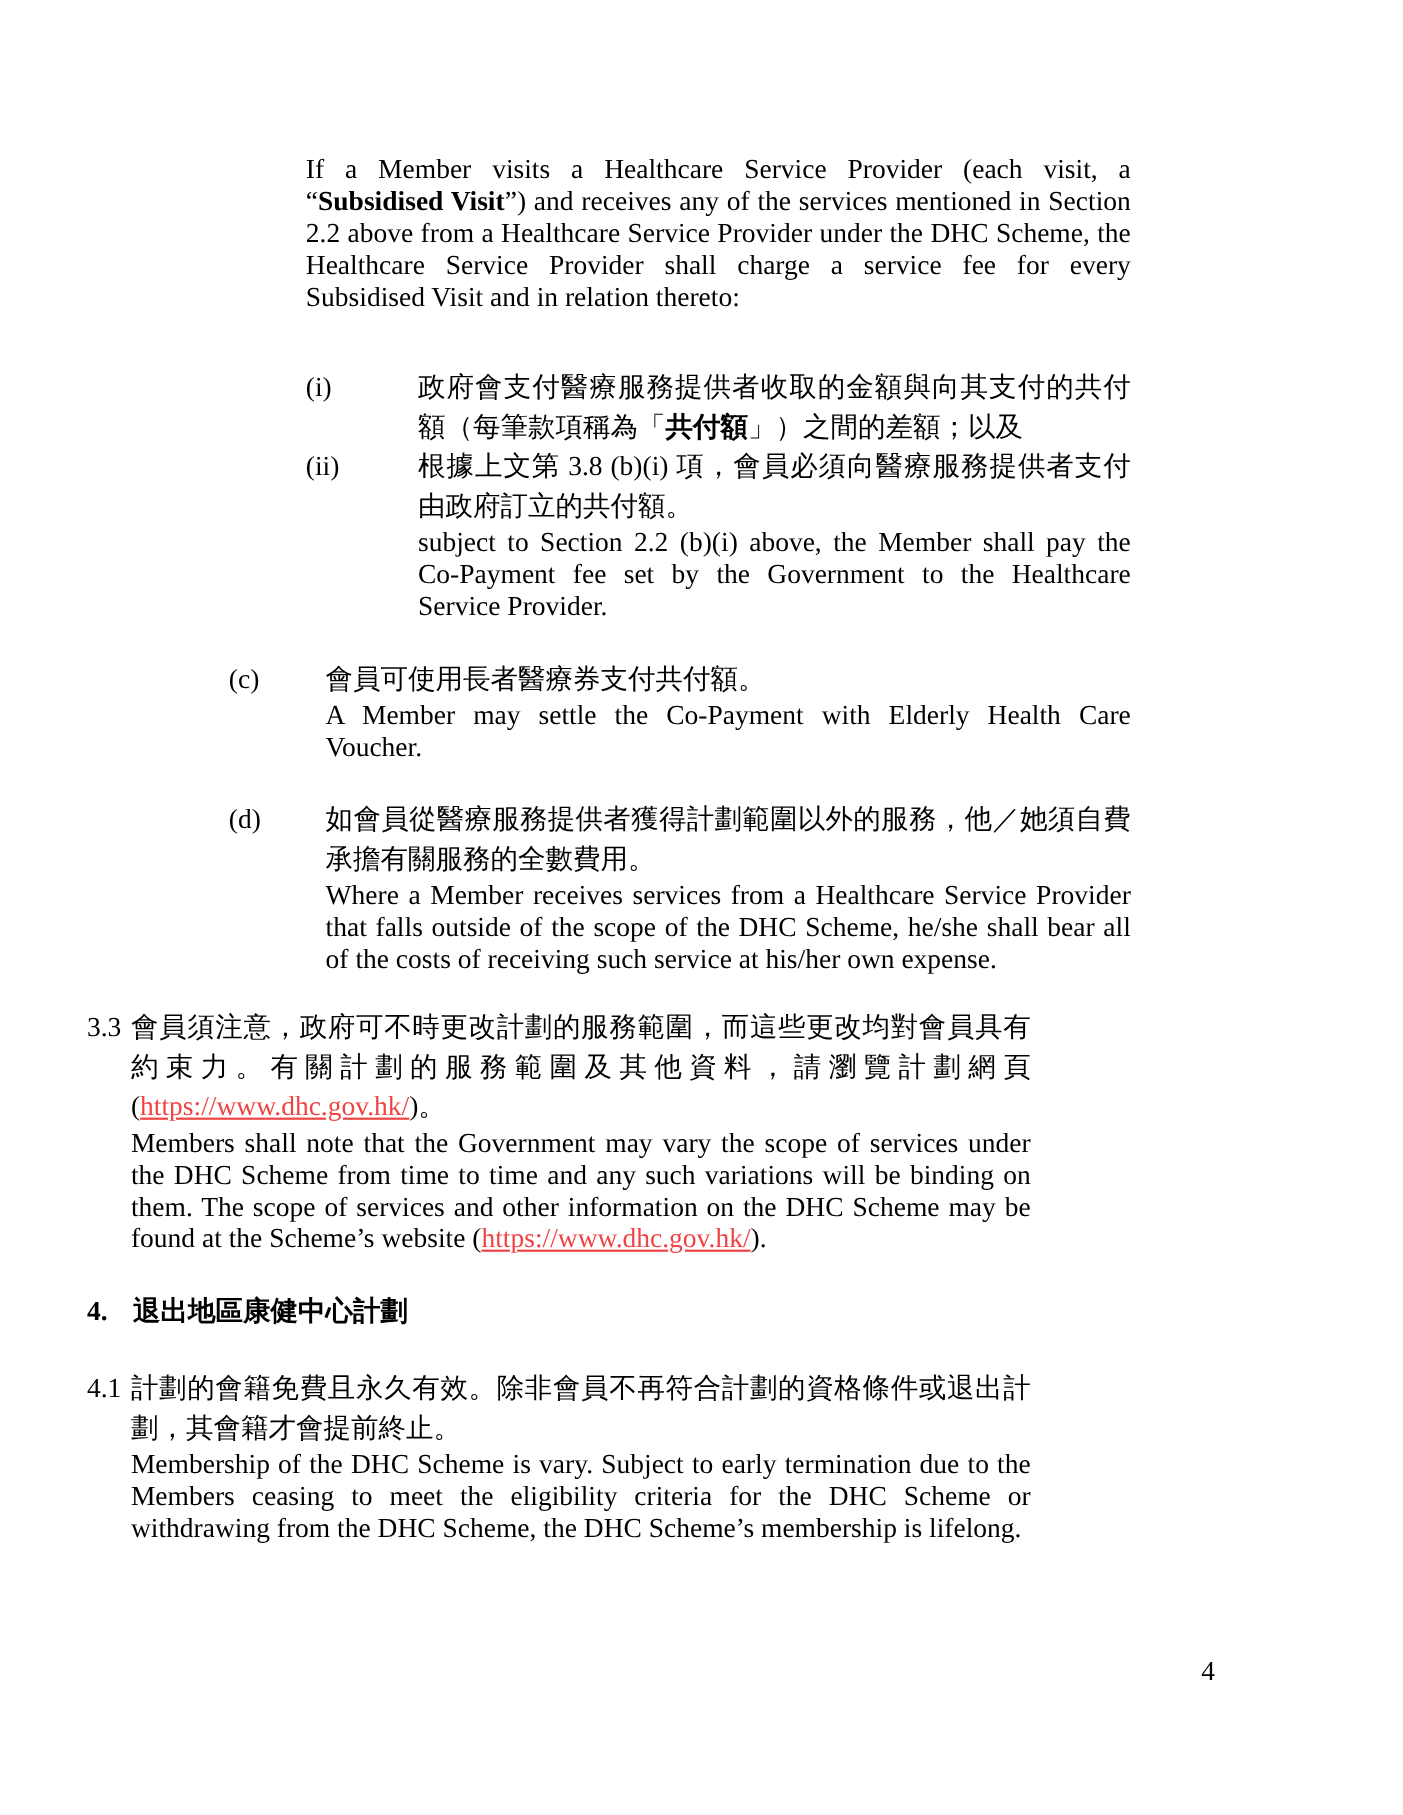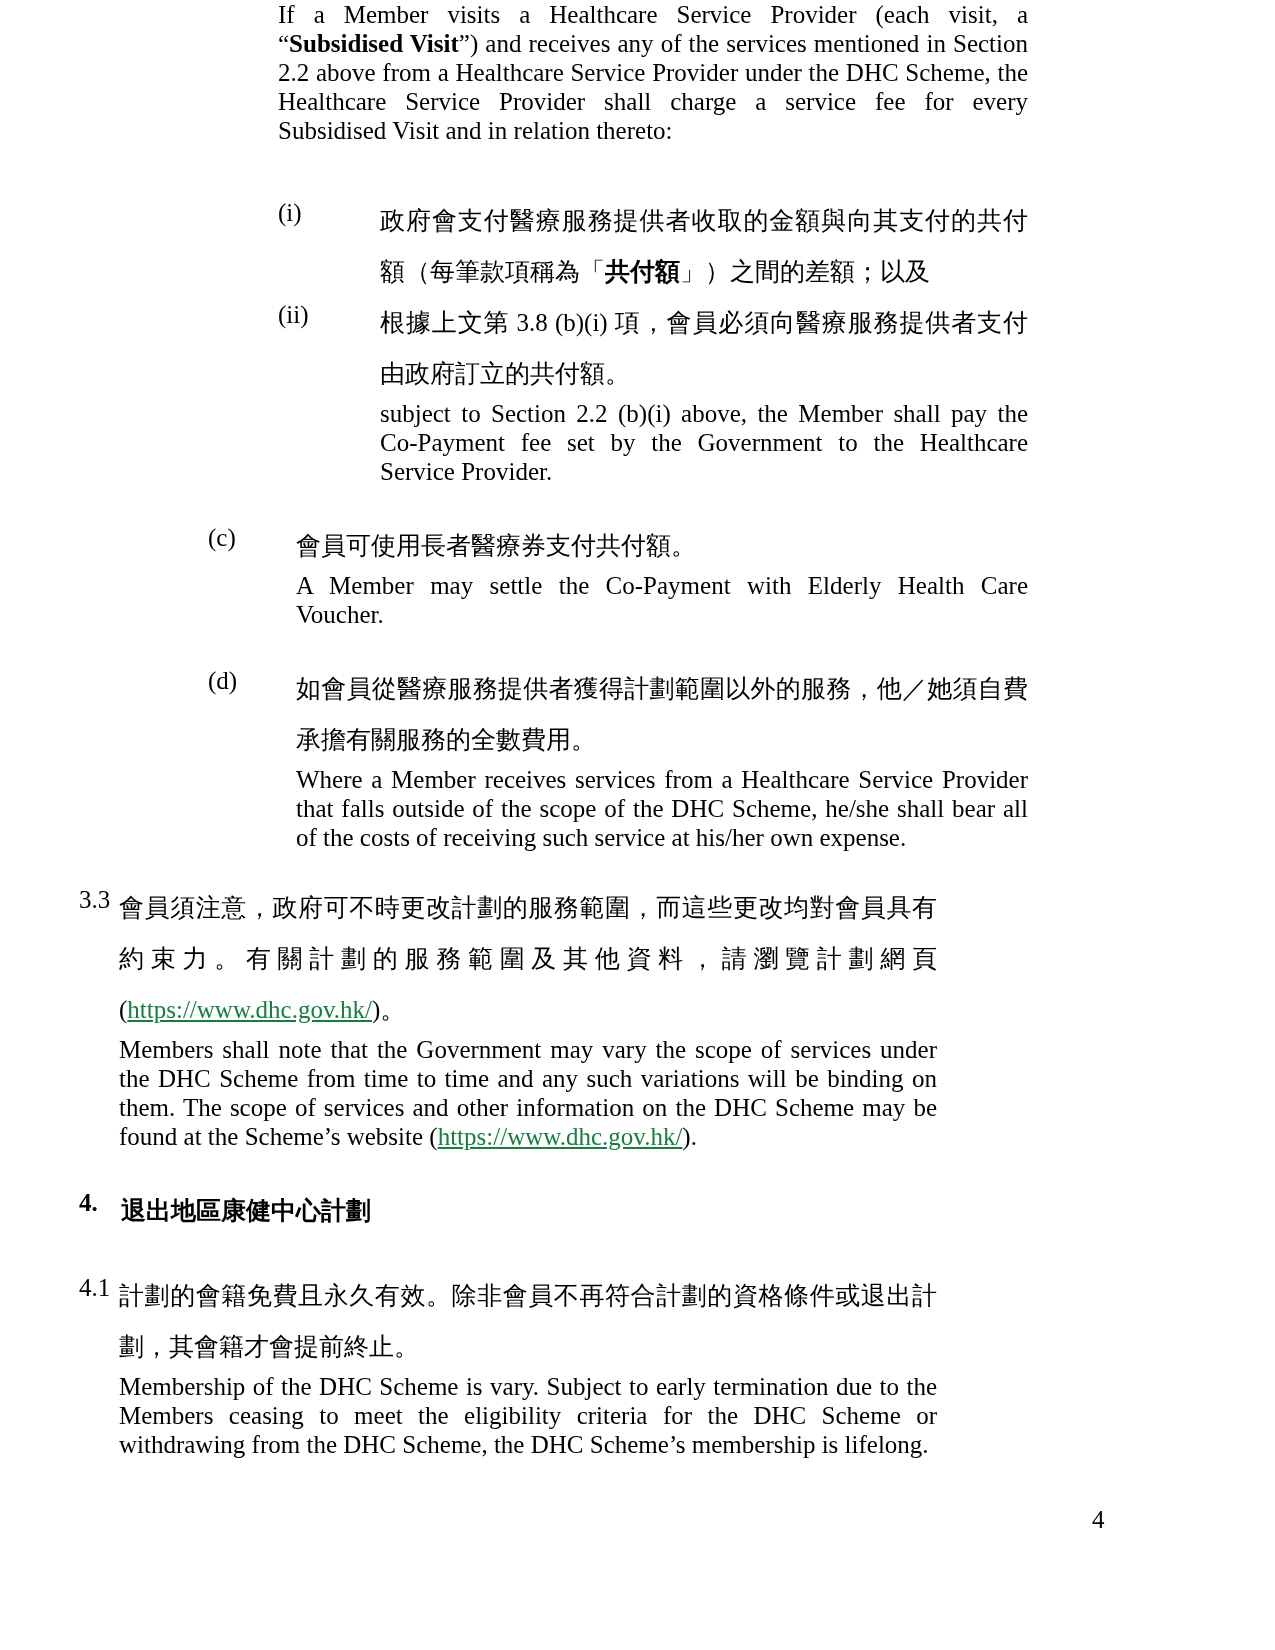--- a/index.html
+++ b/index.html
@@ -7,23 +7,24 @@
   body {
     width: 1275px; height: 1650px;
     font-family: "Liberation Serif", "DejaVu Serif", serif;
     color: #000000;
     position: relative;
     overflow: hidden;
   }
   .page {
     position: relative;
     width: 1275px; height: 1650px;
+    padding-top: 140px;
   }
   p.en { font-size: 25px; line-height: 29px; }
-  p.zh { font-size: 25px; line-height: 51px; }
+  p.zh { font-size: 25px; line-height: 36px; }
   .just { text-align: justify; }
   .intro {
     margin-left: 278px;
     width: 750px;
     margin-bottom: 50px;
   }
   .row { display: flex; align-items: flex-start; }
   .lab { flex: none; font-size: 25px; line-height: 36px; }
   .lvl2 { margin-left: 278px; width: 750px; }
   .lvl2 > .lab { width: 102px; }
@@ -33,21 +34,21 @@
   .lvl1 > .body { width: 732px; }
   .lvl0 { margin-left: 79px; width: 858px; }
   .lvl0 > .lab { width: 40px; }
   .lvl0 > .body { width: 818px; }
   .gap-a { margin-bottom: 34px; }
   .gap-b { margin-bottom: 30px; }
   .heading { font-weight: bold; }
   .heading .lab { width: 42px; font-weight: bold; }
   b { font-weight: bold; }
   a.doclink {
-    color: #15803d;
+    color: #ef4444;
     text-decoration: underline;
     white-space: nowrap;
     cursor: pointer;
   }
   .pagenum {
     position: absolute;
     left: 1092px;
     top: 1505px;
     font-size: 25px;
     line-height: 29px;

